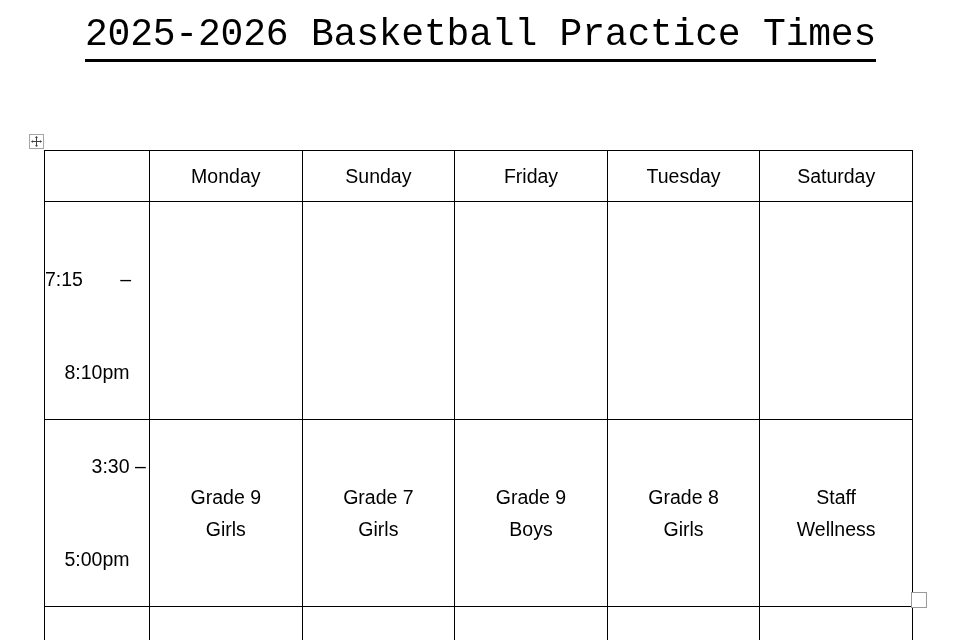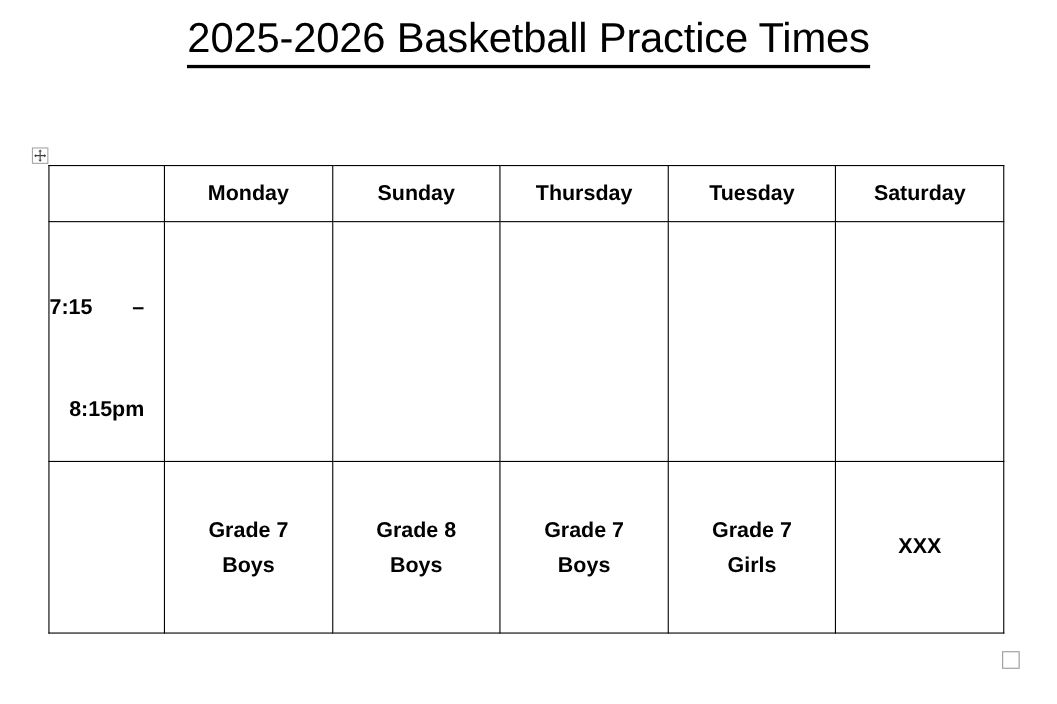--- a/index.html
+++ b/index.html
@@ -19,21 +19,21 @@
   
   .doc-title-wrap {
     position: absolute;
     left: 0;
     top: 12px;
     width: 961px;
     text-align: center;
   }
   .doc-title {
     display: inline-block;
-    font-family: Liberation Sans, sans-serif;
+    font-family: Liberation Mono, monospace;
     font-size: 38px;
     font-weight: 400;
     letter-spacing: -0.2px;
     line-height: 46px;
     padding-bottom: 1px;
     border-bottom: 3px solid #000000;
     white-space: nowrap;
   }
 
   
@@ -72,21 +72,21 @@
     top: 150px;
     width: 868px;
     border-collapse: collapse;
     table-layout: fixed;
   }
   .schedule-table td,
   .schedule-table th {
     border: 1.5px solid #000000;
     box-sizing: border-box;
     padding: 0;
-    font-weight: bold;
+    font-weight: normal;
     font-size: 19.5px;
     line-height: 31px;
     vertical-align: middle;
     text-align: center;
   }
 
   col.col-time  { width: 105px; }
   col.col-day   { width: 152.6px; }
 
   
@@ -152,40 +152,51 @@
       <col class="col-day">
       <col class="col-day">
       <col class="col-day">
   </colgroup>
   <tbody>
 
     <tr>
       <td class="hdr-cell hdr-blank"></td>
       <td class="hdr-cell">Monday</td>
       <td class="hdr-cell">Sunday</td>
-      <td class="hdr-cell">Thursday</td>
+      <td class="hdr-cell">Friday</td>
       <td class="hdr-cell">Tuesday</td>
       <td class="hdr-cell">Saturday</td>
     </tr>
 
     <tr class="row-empty">
       <td class="time-cell">
         <span class="time-line-justified">
           <span>7:15</span>
           <span>–</span>
         </span>
-        <span>8:15pm</span>
+        <span>8:10pm</span>
       </td>
       <td class="day-cell cell-empty"></td>
       <td class="day-cell cell-empty"></td>
       <td class="day-cell cell-empty"></td>
       <td class="day-cell cell-empty"></td>
       <td class="day-cell cell-empty"></td>
     </tr>
 
+    <tr class="row-std">
+      <td class="time-cell">
+        <span>3:30 –</span><br>
+        <span>5:00pm</span>
+      </td>
+      <td class="day-cell two-line">Grade 9<br>Girls</td>
+      <td class="day-cell two-line">Grade 7<br>Girls</td>
+      <td class="day-cell two-line">Grade 9<br>Boys</td>
+      <td class="day-cell two-line">Grade 8<br>Girls</td>
+      <td class="day-cell two-line">Staff<br>Wellness</td>
+    </tr>
 
     <tr class="row-std">
       <td class="time-cell">
         <br>
         
       </td>
       <td class="day-cell two-line">Grade 7<br>Boys</td>
       <td class="day-cell two-line">Grade 8<br>Boys</td>
       <td class="day-cell two-line">Grade 7<br>Boys</td>
       <td class="day-cell two-line">Grade 7<br>Girls</td>

